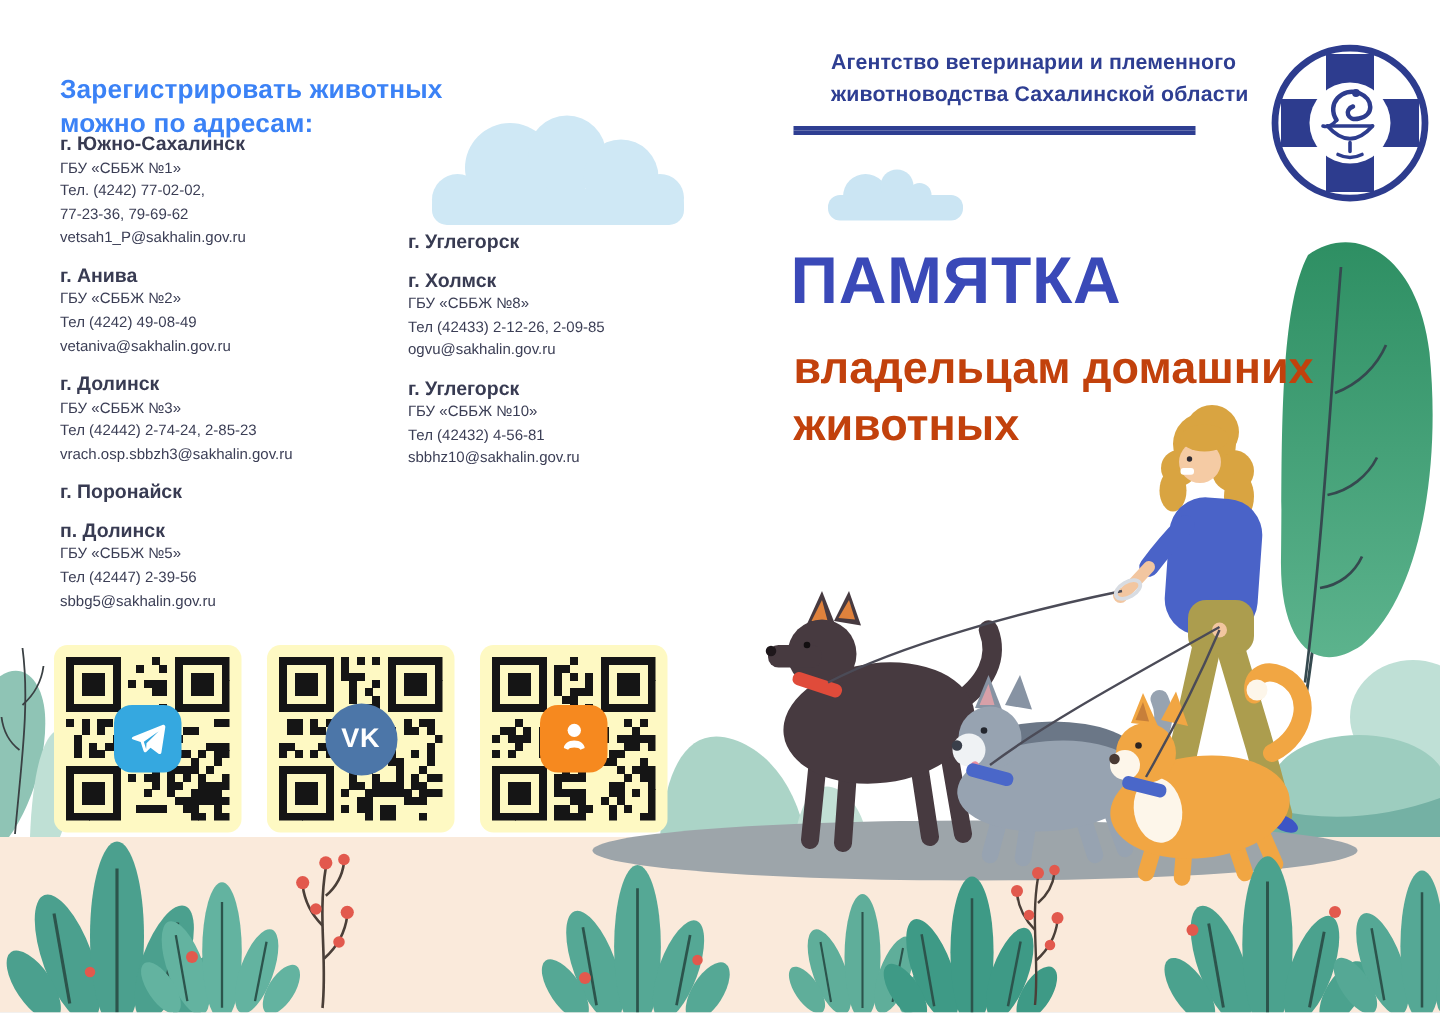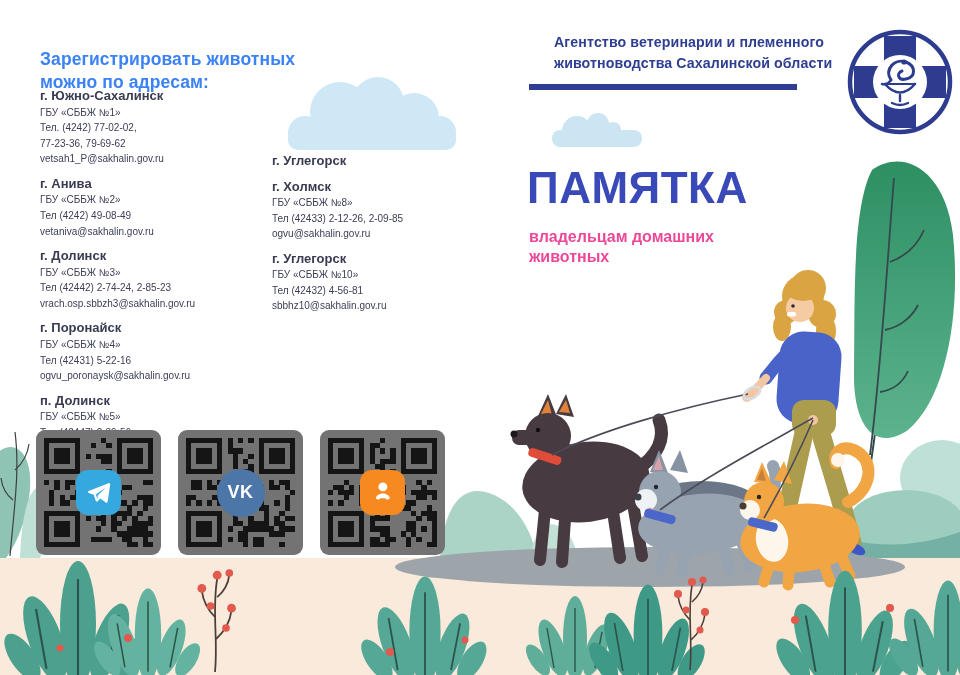--- a/index.html
+++ b/index.html
@@ -18,37 +18,37 @@
     white-space:pre-line;letter-spacing:.1px;
   }
   .col{display:flex;flex-direction:column;}
   .col1{left:40px;top:88px;width:228px;}
   .col2{left:272px;top:153px;width:224px;}
   .entry{margin-bottom:9px;}
   .entry .city{font-size:13px;font-weight:700;color:#383B52;margin-bottom:1.5px;}
   .entry .details{font-size:10px;color:#3B3E55;line-height:15.6px;white-space:pre-line;}
 
   .qr-row{left:36px;top:430px;display:flex;gap:17px;}
-  .qr-box{width:125px;height:125px;background:#737373;border-radius:9px;padding:8px;position:relative;}
+  .qr-box{width:125px;height:125px;background:#fef9c3;border-radius:9px;padding:8px;position:relative;}
   .qr-box svg.qr{width:100%;height:100%;display:block;}
   .qr-icon{position:absolute;inset:0;margin:auto;display:flex;align-items:center;justify-content:center;color:#fff;}
   .qr-icon svg{width:66%;height:66%;}
   .vk-txt{font-weight:700;font-size:18px;letter-spacing:.5px;color:#fff;}
 
   .agency{
     left:527px;top:32px;width:290px;
     font-size:14.2px;font-weight:700;color:#2E3E92;line-height:1.45;letter-spacing:.1px;margin-left:27px;
   }
   .divider{left:529px;top:84px;width:268px;height:4px;
     border-top:3px solid #2E3E92;border-bottom:3px solid #2E3E92;}
   .logo{left:846px;top:28px;width:108px;height:108px;}
   .logo svg{width:100%;height:100%;display:block;}
 
   .title{left:527px;top:163px;font-size:44px;font-weight:800;color:#3A49B8;letter-spacing:.5px;}
-  .subtitle{left:529px;top:227px;font-size:16px;font-weight:700;color:#ec4899;line-height:1.28;white-space:pre-line;}
+  .subtitle{left:529px;top:227px;font-size:30px;font-weight:700;color:#c2410c;line-height:1.28;white-space:pre-line;}
 </style>
 </head>
 <body>
 
 <div class="page">
 
   <svg class="scenery" viewBox="0 0 960 675" aria-hidden="true">
     <defs>
       <linearGradient id="treeGrad" x1="0" y1="0" x2="0" y2="1">
         <stop offset="0" stop-color="#2E8F63"></stop>
@@ -274,23 +274,20 @@
 
       <div class="entry">
         <div class="city">г. Долинск</div>
         <div class="details">ГБУ «СББЖ №3»
 Тел (42442) 2-74-24, 2-85-23
 vrach.osp.sbbzh3@sakhalin.gov.ru</div>
       </div>
 
       <div class="entry">
         <div class="city">г. Поронайск</div>
-        <div class="details">ГБУ «СББЖ №4»
-Тел (42431) 5-22-16
-ogvu_poronaysk@sakhalin.gov.ru</div>
       </div>
 
       <div class="entry">
         <div class="city">п. Долинск</div>
         <div class="details">ГБУ «СББЖ №5»
 Тел (42447) 2-39-56
 sbbg5@sakhalin.gov.ru</div>
       </div>
     </div>
 

